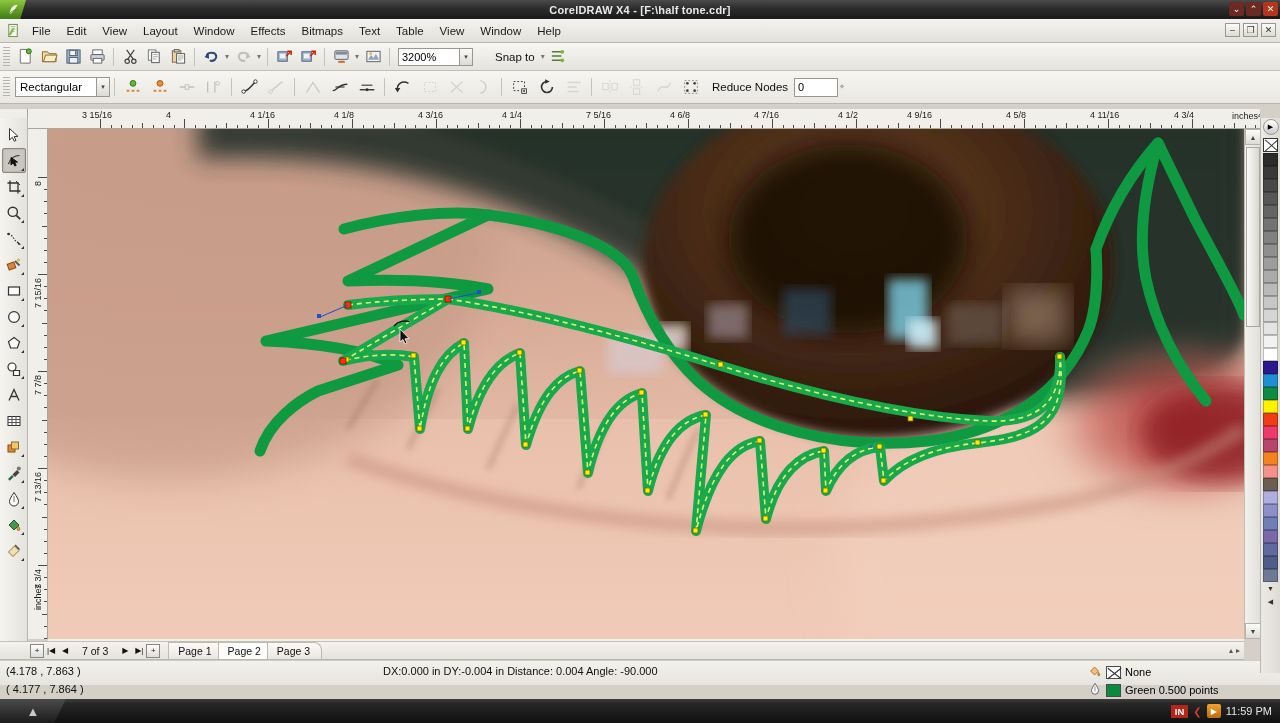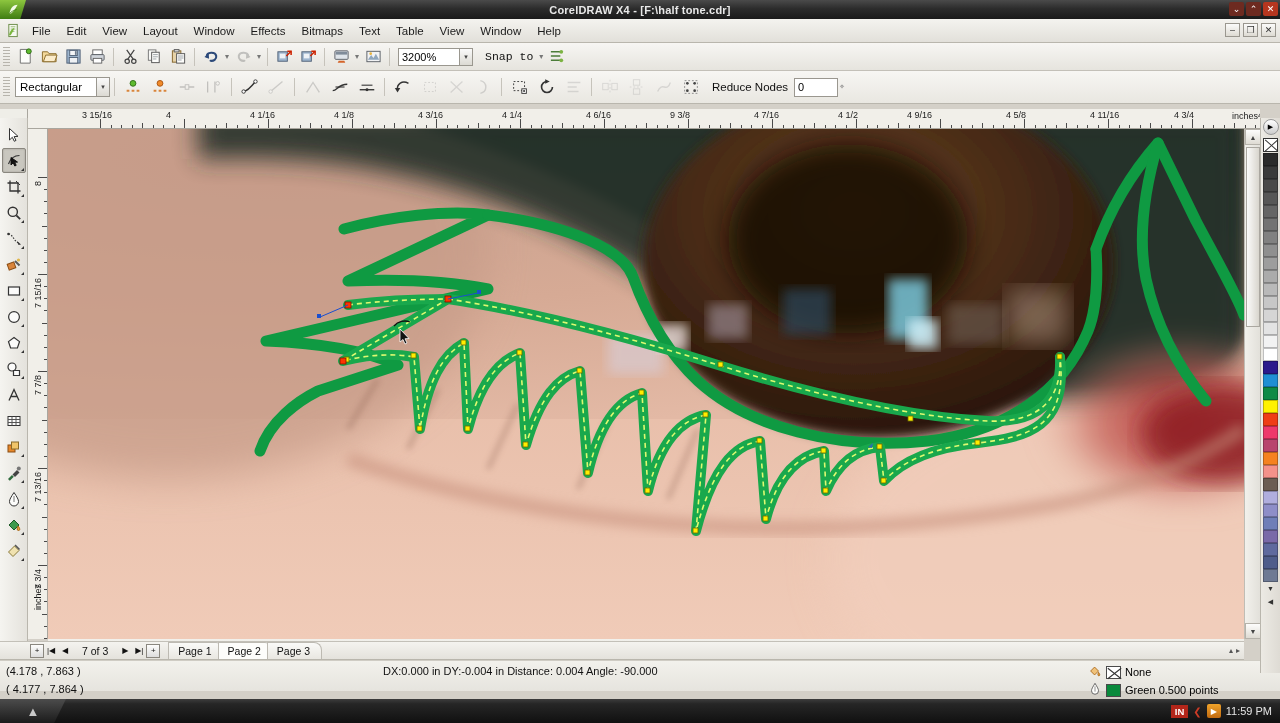--- a/index.html
+++ b/index.html
@@ -55,21 +55,21 @@
   .grip{width:7px;height:20px;margin:0 3px;background:
      repeating-linear-gradient(180deg,#b7b4ac 0 1px,transparent 1px 3px);}
   .tbtn{width:24px;height:24px;display:flex;align-items:center;justify-content:center;border:1px solid transparent;border-radius:2px;}
   .tbtn.dis{opacity:.35;}
   .sep{width:1px;height:18px;background:#c6c3bb;margin:0 4px;}
   .tinydot{font-size:8px;color:#777;width:8px;text-align:center;}
   .zoombox{display:flex;align-items:center;margin-left:4px;}
   .zoombox input{width:62px;height:18px;border:1px solid #9a978f;font-size:11px;padding:0 3px;background:#fff;}
   .spin{width:13px;height:18px;border:1px solid #9a978f;border-left:none;background:linear-gradient(180deg,#fafafa,#dcdad3);
         display:flex;align-items:center;justify-content:center;font-size:7px;color:#444;}
-  .snaplbl{font-size:11.5px;margin:0 4px 0 12px;color:#111;font-family:Liberation Mono, monospace;}
+  .snaplbl{font-size:11.5px;margin:0 4px 0 22px;color:#111;}
 
   
   .toolbar2{
     position:absolute;left:0;top:71px;width:1280px;height:33px;
     background:linear-gradient(180deg,#f7f6f3,#e9e7e1);
     border-bottom:1px solid #b9b6ad;
     display:flex;align-items:center;
   }
   .combo{display:flex;align-items:center;margin-left:2px;}
   .combo input{width:82px;height:20px;border:1px solid #9a978f;font-size:11.5px;padding:0 4px;background:#fff;}
@@ -148,21 +148,21 @@
     height:17px;padding:0 11px 0 9px;display:flex;align-items:center;font-size:10.5px;color:#111;
     background:linear-gradient(180deg,#fafaf8,#e9e7e1);
     border:1px solid #bdbab2;border-bottom:none;margin-right:-6px;
     border-radius:0 8px 0 0;
   }
   .ptab.active{background:#fdfdfb;font-weight:normal;}
   .pbar-right{position:absolute;right:4px;display:flex;align-items:center;gap:3px;font-size:8px;color:#555;}
 
   
   .statusbar{
-    position:absolute;left:0;top:660px;width:1280px;height:31px;
+    position:absolute;left:0;top:660px;width:1280px;height:25px;
     background:linear-gradient(180deg,#f2f1ec,#e6e4de);
     border-top:1px solid #cfccc4;
   }
   .st-coord1{position:absolute;left:6px;top:4px;font-size:11px;color:#111;}
   .st-coord2{position:absolute;left:6px;top:22px;font-size:11px;color:#111;}
   .st-delta{position:absolute;left:383px;top:4px;font-size:11px;color:#111;}
   .st-hint{position:absolute;left:148px;top:22px;font-size:11px;color:#111;}
   .st-fill{position:absolute;left:1088px;top:3px;display:flex;align-items:center;gap:4px;font-size:11px;}
   .st-out{position:absolute;left:1088px;top:21px;display:flex;align-items:center;gap:4px;font-size:11px;}
   .swatch{width:15px;height:13px;border:1px solid #4a4a4a;background:#fff;}
@@ -572,30 +572,30 @@
         <div class="rtick" style="left: 492px; height: 9px;"></div>
         <div class="rlabel" style="left: 474px;">4 1/4</div>
         <div class="rtick" style="left: 502.5px; height: 3px;"></div>
         <div class="rtick" style="left: 513px; height: 3px;"></div>
         <div class="rtick" style="left: 523.5px; height: 3px;"></div>
         <div class="rtick" style="left: 534px; height: 5px;"></div>
         <div class="rtick" style="left: 544.5px; height: 3px;"></div>
         <div class="rtick" style="left: 555px; height: 3px;"></div>
         <div class="rtick" style="left: 565.5px; height: 3px;"></div>
         <div class="rtick" style="left: 576px; height: 9px;"></div>
-        <div class="rlabel" style="left: 558px;">4 6/16</div>
+        <div class="rlabel" style="left: 558px;">7 5/16</div>
         <div class="rtick" style="left: 586.5px; height: 3px;"></div>
         <div class="rtick" style="left: 597px; height: 3px;"></div>
         <div class="rtick" style="left: 607.5px; height: 3px;"></div>
         <div class="rtick" style="left: 618px; height: 5px;"></div>
         <div class="rtick" style="left: 628.5px; height: 3px;"></div>
         <div class="rtick" style="left: 639px; height: 3px;"></div>
         <div class="rtick" style="left: 649.5px; height: 3px;"></div>
         <div class="rtick" style="left: 660px; height: 9px;"></div>
-        <div class="rlabel" style="left: 642px;">9 3/8</div>
+        <div class="rlabel" style="left: 642px;">4 6/8</div>
         <div class="rtick" style="left: 670.5px; height: 3px;"></div>
         <div class="rtick" style="left: 681px; height: 3px;"></div>
         <div class="rtick" style="left: 691.5px; height: 3px;"></div>
         <div class="rtick" style="left: 702px; height: 5px;"></div>
         <div class="rtick" style="left: 712.5px; height: 3px;"></div>
         <div class="rtick" style="left: 723px; height: 3px;"></div>
         <div class="rtick" style="left: 733.5px; height: 3px;"></div>
         <div class="rtick" style="left: 744px; height: 9px;"></div>
         <div class="rlabel" style="left: 726px;">4 7/16</div>
         <div class="rtick" style="left: 754.5px; height: 3px;"></div>

